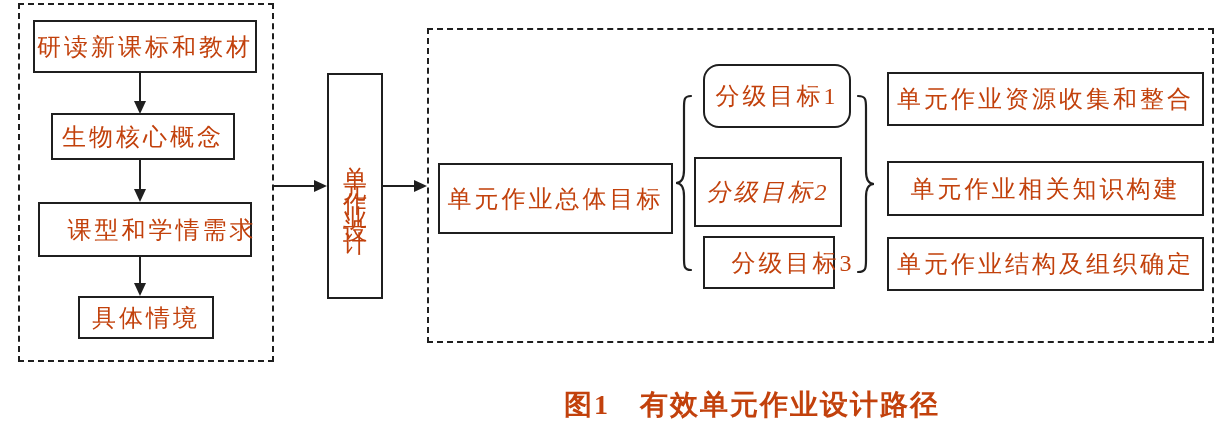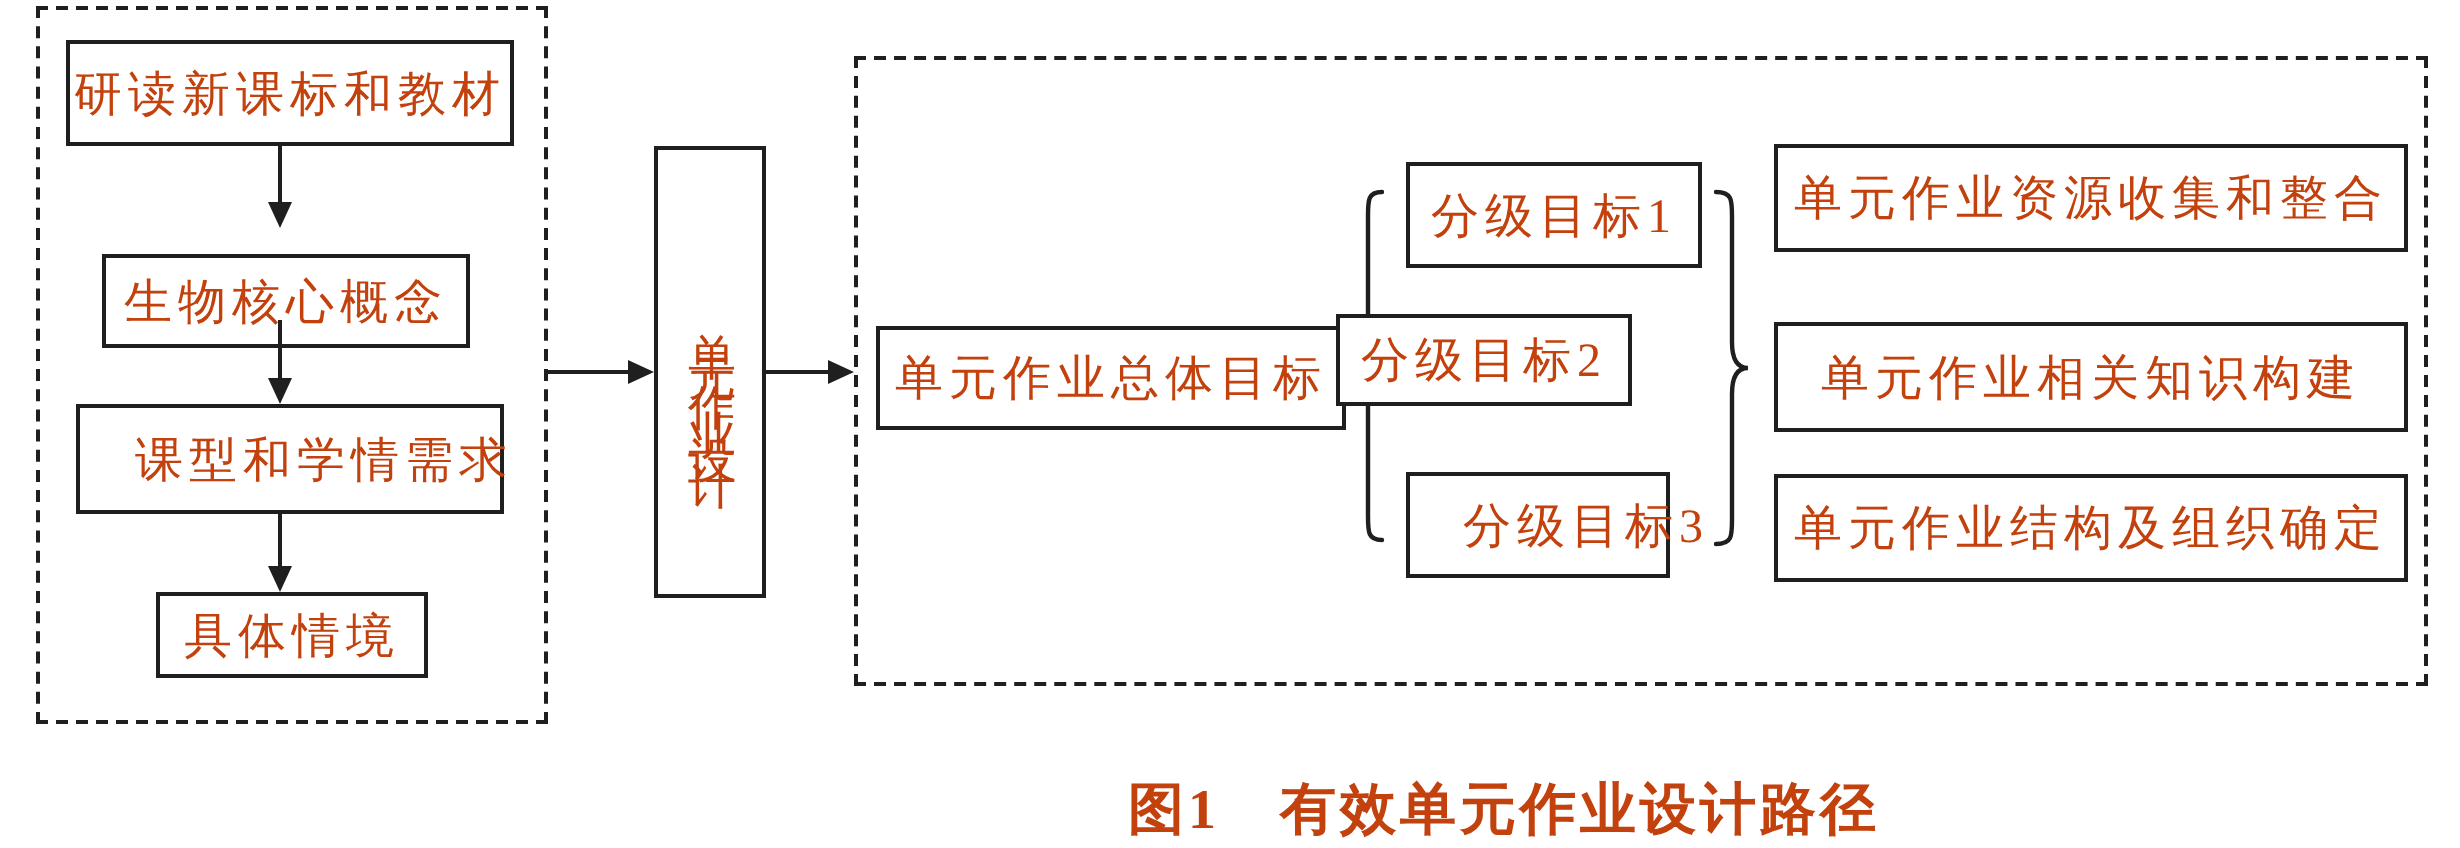--- a/index.html
+++ b/index.html
@@ -31,49 +31,49 @@
 <body>
 
 <div class="canvas">
 
   <div class="panel" style="left:18px;top:3px;width:256px;height:359px;"></div>
 
   <div class="box" style="left:33px;top:20px;width:224px;height:53px;">研读新课标和教材</div>
 
   <div class="arrow-down" style="left:132px;top:73px;height:41px;"></div>
 
-  <div class="box" style="left:51px;top:127px;width:184px;height:47px;">生物核心概念</div>
+  <div class="box" style="left:51px;top:113px;width:184px;height:47px;">生物核心概念</div>
 
   <div class="arrow-down" style="left:132px;top:160px;height:42px;"></div>
 
   <div class="box" style="left:38px;top:202px;width:214px;height:55px;padding-left:34px;">课型和学情需求</div>
 
   <div class="arrow-down" style="left:132px;top:257px;height:39px;"></div>
 
   <div class="box" style="left:78px;top:296px;width:136px;height:43px;">具体情境</div>
 
   <div class="arrow-right" style="left:274px;top:178px;width:53px;"></div>
 
   <div class="box" style="left:327px;top:73px;width:56px;height:226px;">
     <span class="vtext">单元作业设计</span>
   </div>
 
   <div class="arrow-right" style="left:383px;top:178px;width:44px;"></div>
 
   <div class="panel" style="left:427px;top:28px;width:787px;height:315px;"></div>
 
-  <div class="box" style="left:438px;top:163px;width:235px;height:52px;">单元作业总体目标</div>
+  <div class="box" style="left:438px;top:163px;width:235px;height:71px;">单元作业总体目标</div>
 
   <svg class="brace" style="left:674px;top:94px;" width="20" height="178" viewBox="0 0 20 178">
     <path d="M 17 2 C 10 2, 10 6, 10 14 L 10 76 C 10 84, 8 89, 2 89 C 8 89, 10 94, 10 102 L 10 164 C 10 172, 10 176, 17 176" fill="none" stroke="#1f1f1f" stroke-width="2.2" stroke-linecap="round"></path>
   </svg>
 
-  <div class="box" style="left:703px;top:81px;width:148px;height:53px;">分级目标1</div>
+  <div class="box" style="left:703px;top:64px;width:148px;height:64px;border-radius:16px;">分级目标1</div>
 
-  <div class="box" style="left:668px;top:157px;width:148px;height:46px;">分级目标2</div>
+  <div class="box" style="left:694px;top:157px;width:148px;height:70px;font-style:italic;">分级目标2</div>
 
   <div class="box" style="left:703px;top:236px;width:132px;height:53px;padding-left:48px;">分级目标3</div>
 
   <svg class="brace" style="left:854px;top:94px;" width="22" height="180" viewBox="0 0 22 180">
     <path d="M 4 2 C 12 2, 12 6, 12 14 L 12 77 C 12 85, 14 90, 20 90 C 14 90, 12 95, 12 103 L 12 166 C 12 174, 12 178, 4 178" fill="none" stroke="#1f1f1f" stroke-width="2.2" stroke-linecap="round"></path>
   </svg>
 
   <div class="box" style="left:887px;top:72px;width:317px;height:54px;">单元作业资源收集和整合</div>
 
   <div class="box" style="left:887px;top:237px;width:317px;height:54px;">单元作业结构及组织确定</div>

